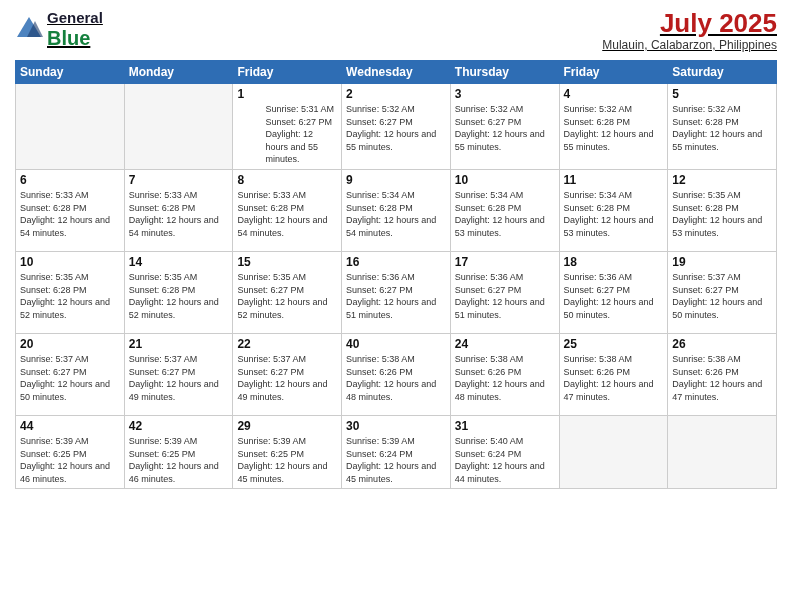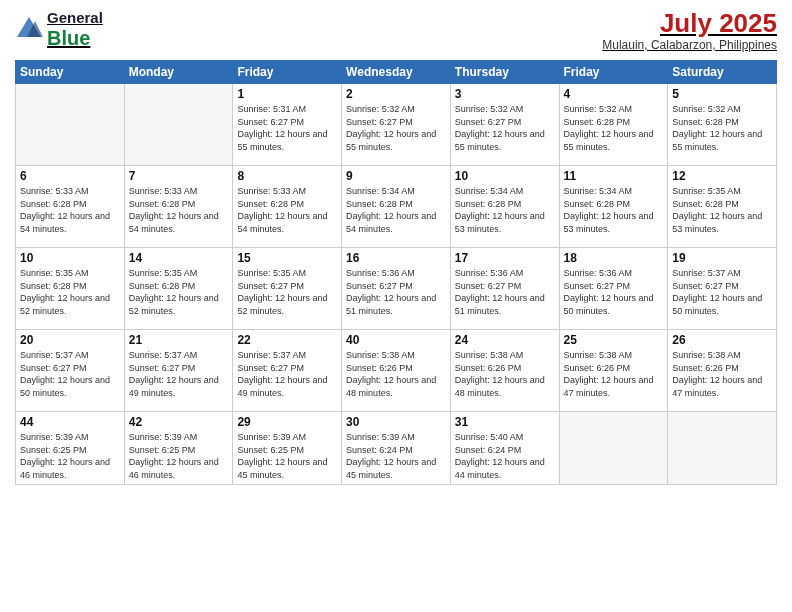--- a/index.html
+++ b/index.html
@@ -136,21 +136,21 @@
           <th>Friday</th>
           <th>Saturday</th>
         </tr>
     </thead>
     <tbody id="calendar-body">
     <tr>
           <td class="empty"></td>
           <td class="empty"></td>
           <td>
             <div class="day-number">1</div>
-            <div class="day-info" style="white-space: pre-line;">Sunrise: 5:31 AM
+            <div class="day-info" style="white-space: pre-line; margin-left: 28px;">Sunrise: 5:31 AM
 Sunset: 6:27 PM
 Daylight: 12 hours and 55 minutes.</div>
           </td>
           <td>
             <div class="day-number">2</div>
             <div class="day-info" style="white-space: pre-line;">Sunrise: 5:32 AM
 Sunset: 6:27 PM
 Daylight: 12 hours and 55 minutes.</div>
           </td>
           <td>

